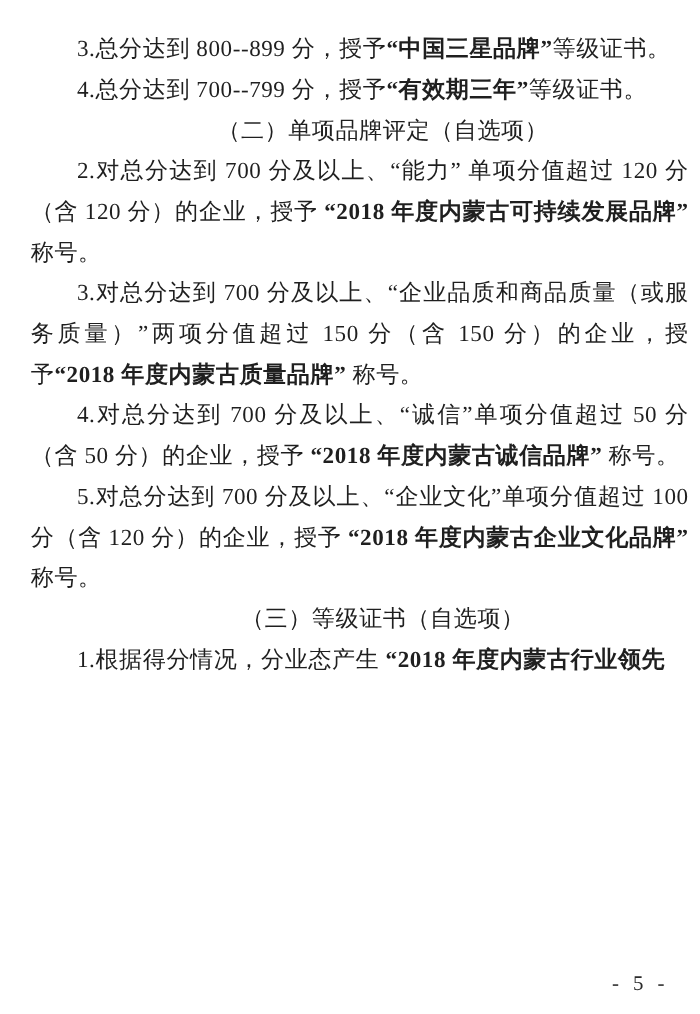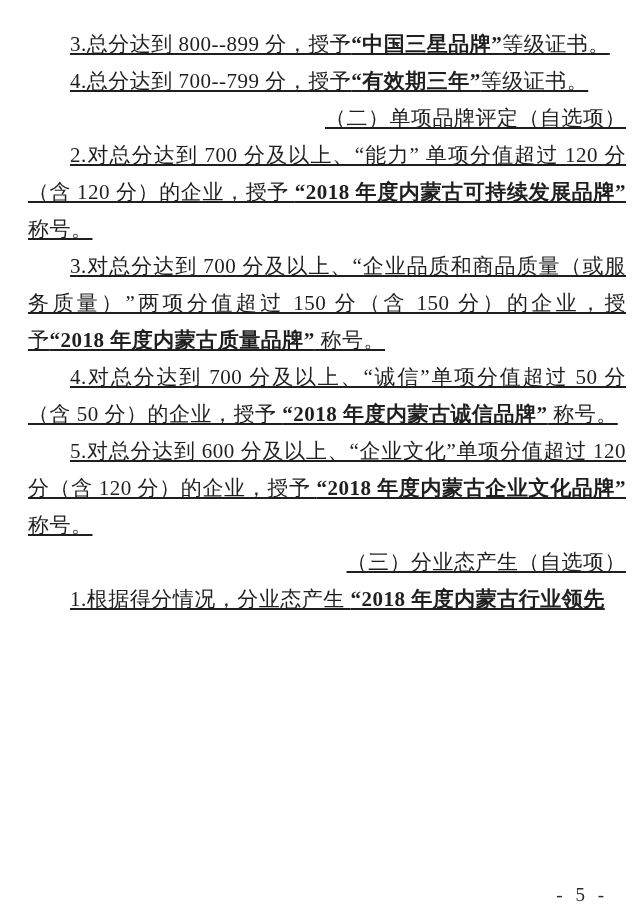--- a/index.html
+++ b/index.html
@@ -24,24 +24,23 @@
   }
   .para, .heading {
     margin: 0;
     font-size: 21px;
     line-height: 37px;
     text-align: justify;
     text-justify: inter-ideograph;
     text-indent: 2em;
     font-weight: 400;
     letter-spacing: 0.5px;
-    text-decoration: underline;
   }
   .heading {
-    text-align: right;
+    text-align: center;
   }
   .bold {
     font-weight: 700;
   }
   .page-number {
     position: absolute;
     right: 28px;
     bottom: 16px;
     font-size: 19px;
     letter-spacing: 4px;
@@ -52,18 +51,18 @@
 <body>
 
 <div class="page">
   <div class="doc-body">
     <p class="para"><span>3.总分达到 800--899 分，授予</span><span class="bold">“中国三星品牌”</span><span>等级证书。</span></p>
     <p class="para"><span>4.总分达到 700--799 分，授予</span><span class="bold">“有效期三年”</span><span>等级证书。</span></p>
     <p class="heading"><span>（二）单项品牌评定（自选项）</span></p>
     <p class="para"><span>2.对总分达到 700 分及以上、“能力” 单项分值超过 120 分（含 120 分）的企业，授予 </span><span class="bold">“2018 年度内蒙古可持续发展品牌”</span><span> 称号。</span></p>
     <p class="para"><span>3.对总分达到 700 分及以上、“企业品质和商品质量（或服务质量）”两项分值超过 150 分（含 150 分）的企业，授予</span><span class="bold">“2018 年度内蒙古质量品牌”</span><span> 称号。</span></p>
     <p class="para"><span>4.对总分达到 700 分及以上、“诚信”单项分值超过 50 分（含 50 分）的企业，授予 </span><span class="bold">“2018 年度内蒙古诚信品牌”</span><span> 称号。</span></p>
-    <p class="para"><span>5.对总分达到 600 分及以上、“企业文化”单项分值超过 120 分（含 120 分）的企业，授予 </span><span class="bold">“2018 年度内蒙古企业文化品牌”</span><span> 称号。</span></p>
-    <p class="heading"><span>（三）分业态产生（自选项）</span></p>
+    <p class="para"><span>5.对总分达到 700 分及以上、“企业文化”单项分值超过 100 分（含 120 分）的企业，授予 </span><span class="bold">“2018 年度内蒙古企业文化品牌”</span><span> 称号。</span></p>
+    <p class="heading"><span>（三）等级证书（自选项）</span></p>
     <p class="para"><span>1.根据得分情况，分业态产生 </span><span class="bold">“2018 年度内蒙古行业领先</span></p>
   </div>
   <div class="page-number">- 5 -</div>
 </div>
 
 </body></html>

